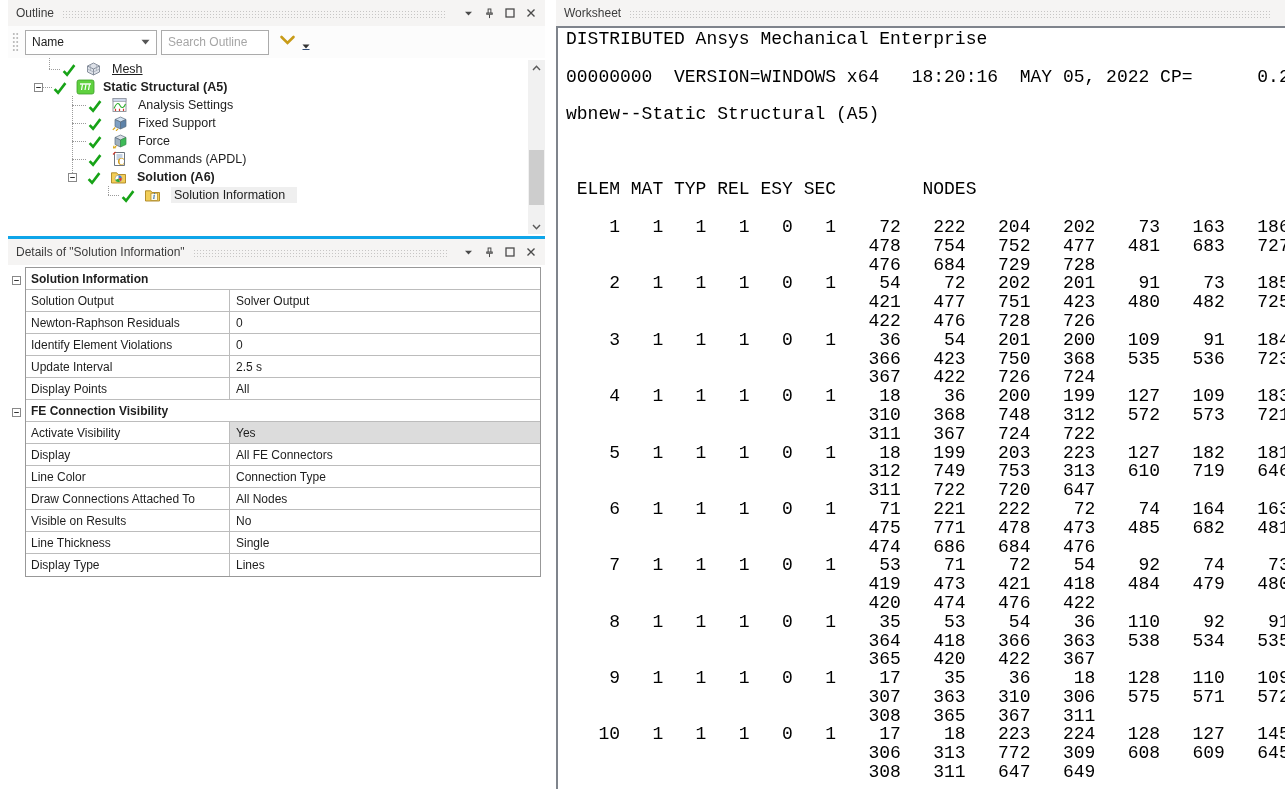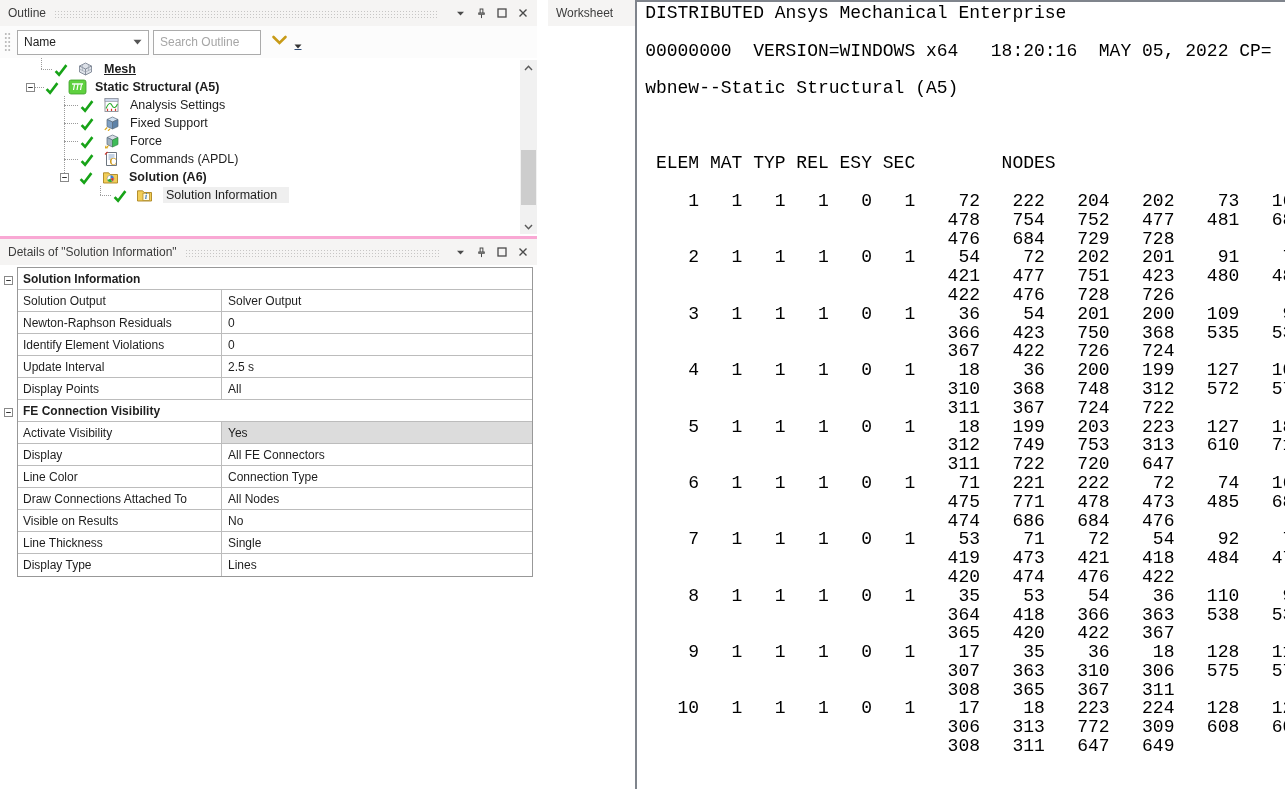--- a/index.html
+++ b/index.html
@@ -12,21 +12,21 @@
     padding:0 6px 0 8px; flex:none; }
   .panel-title { color:#3c3c3c; font-size:12px; white-space:nowrap; }
   .header-dots { flex:1; height:9px; margin:2px 8px 0 8px;
     background-image:radial-gradient(circle, #c7c6c5 0.9px, transparent 1px);
     background-size:3px 3px; }
   .header-btn { width:16px; height:16px; display:flex; align-items:center; justify-content:center;
     margin-left:5px; cursor:default; }
   .header-btn svg { display:block; }
 
   
-  .left-col { width:537px; flex:none; display:flex; flex-direction:column; background:#f9a8d4; }
+  .left-col { width:537px; flex:none; display:flex; flex-direction:column; background:#0ea5e9;margin-left:8px; }
   .gap-col { width:11px; flex:none; background:#fff; }
 
   
   .outline-panel { height:236px; display:flex; flex-direction:column; }
   .outline-toolbar { height:32px; display:flex; align-items:center; padding-left:4px; flex:none; background:#fcfcfc; }
   .grip { width:7px; height:20px; margin-right:6px;
     background-image:radial-gradient(circle, #bdbdbd 1px, transparent 1.1px);
     background-size:3.5px 4px; }
   .name-combo { width:132px; height:25px; border:1px solid #ababab; background:#fff;
     display:flex; align-items:center; padding:4px 6px; }
@@ -46,21 +46,21 @@
   .expand-box { flex:none; width:9px; height:9px; }
   .expand-box svg { display:block; }
   .tree-dash { flex:none; width:10px; }
   .tree-check { flex:none; width:14px; height:13px; margin-top:3px; }
   .tree-gapA { flex:none; width:9px; }
   .tree-icon { flex:none; width:19px; height:16px; }
   .tree-icon svg { display:block; }
   .tree-gapB { flex:none; width:8px; }
   .tree-label { font-size:12.5px; }
   .tree-label.bold { font-weight:bold; }
-  .tree-label.underline { text-decoration:underline;font-weight:bold; }
+  .tree-label.underline { text-decoration:underline; }
   .tree-label.selected { background:#efefef; padding:1px 12px 1px 3px; }
   .connector { position:absolute; z-index:1; }
   .vline { border-left:1px dotted #9b9b9b; width:0; }
   .hline { border-top:1px dotted #9b9b9b; height:0; }
 
   
   .tree-scrollbar { position:absolute; right:0; top:2px; bottom:2px; width:17px;
     background:#f1f1f1; display:flex; flex-direction:column; z-index:3; }
   .scroll-arrow { height:15px; flex:none; display:flex; align-items:center; justify-content:center; }
   .scroll-track { flex:1; position:relative; }
@@ -74,21 +74,21 @@
   .details-table { width:516px; border:1px solid #989898; align-self:flex-start; }
   .d-row { display:flex; height:22px; border-bottom:1px solid #bcbcbc; background:#fff; }
   .d-row:last-child { border-bottom:none; }
   .d-cat { font-weight:bold; align-items:center; display:flex; padding-left:5px; }
   .d-label { width:204px; flex:none; border-right:1px solid #bcbcbc; display:flex;
     align-items:center; padding-left:5px; }
   .d-value { flex:1; display:flex; align-items:center; padding-left:6px; }
   .d-value.hl { background:#dcdcdc; }
 
   
-  .worksheet-panel { flex:1; display:flex; flex-direction:row; min-width:0; }
+  .worksheet-panel { flex:1; display:flex; flex-direction:column; min-width:0; }
   .worksheet-content { flex:1; background:#fff; border-left:2px solid #7f848c;
     border-top:2px solid #7f848c; overflow:hidden; }
   .worksheet-content pre { font-family:"Liberation Mono","DejaVu Sans Mono",monospace;
     font-size:18px; line-height:18.8px; color:#000; padding:2px 0 0 8px; }
 </style>
 </head>
 <body>
 
 <div class="root">
 

